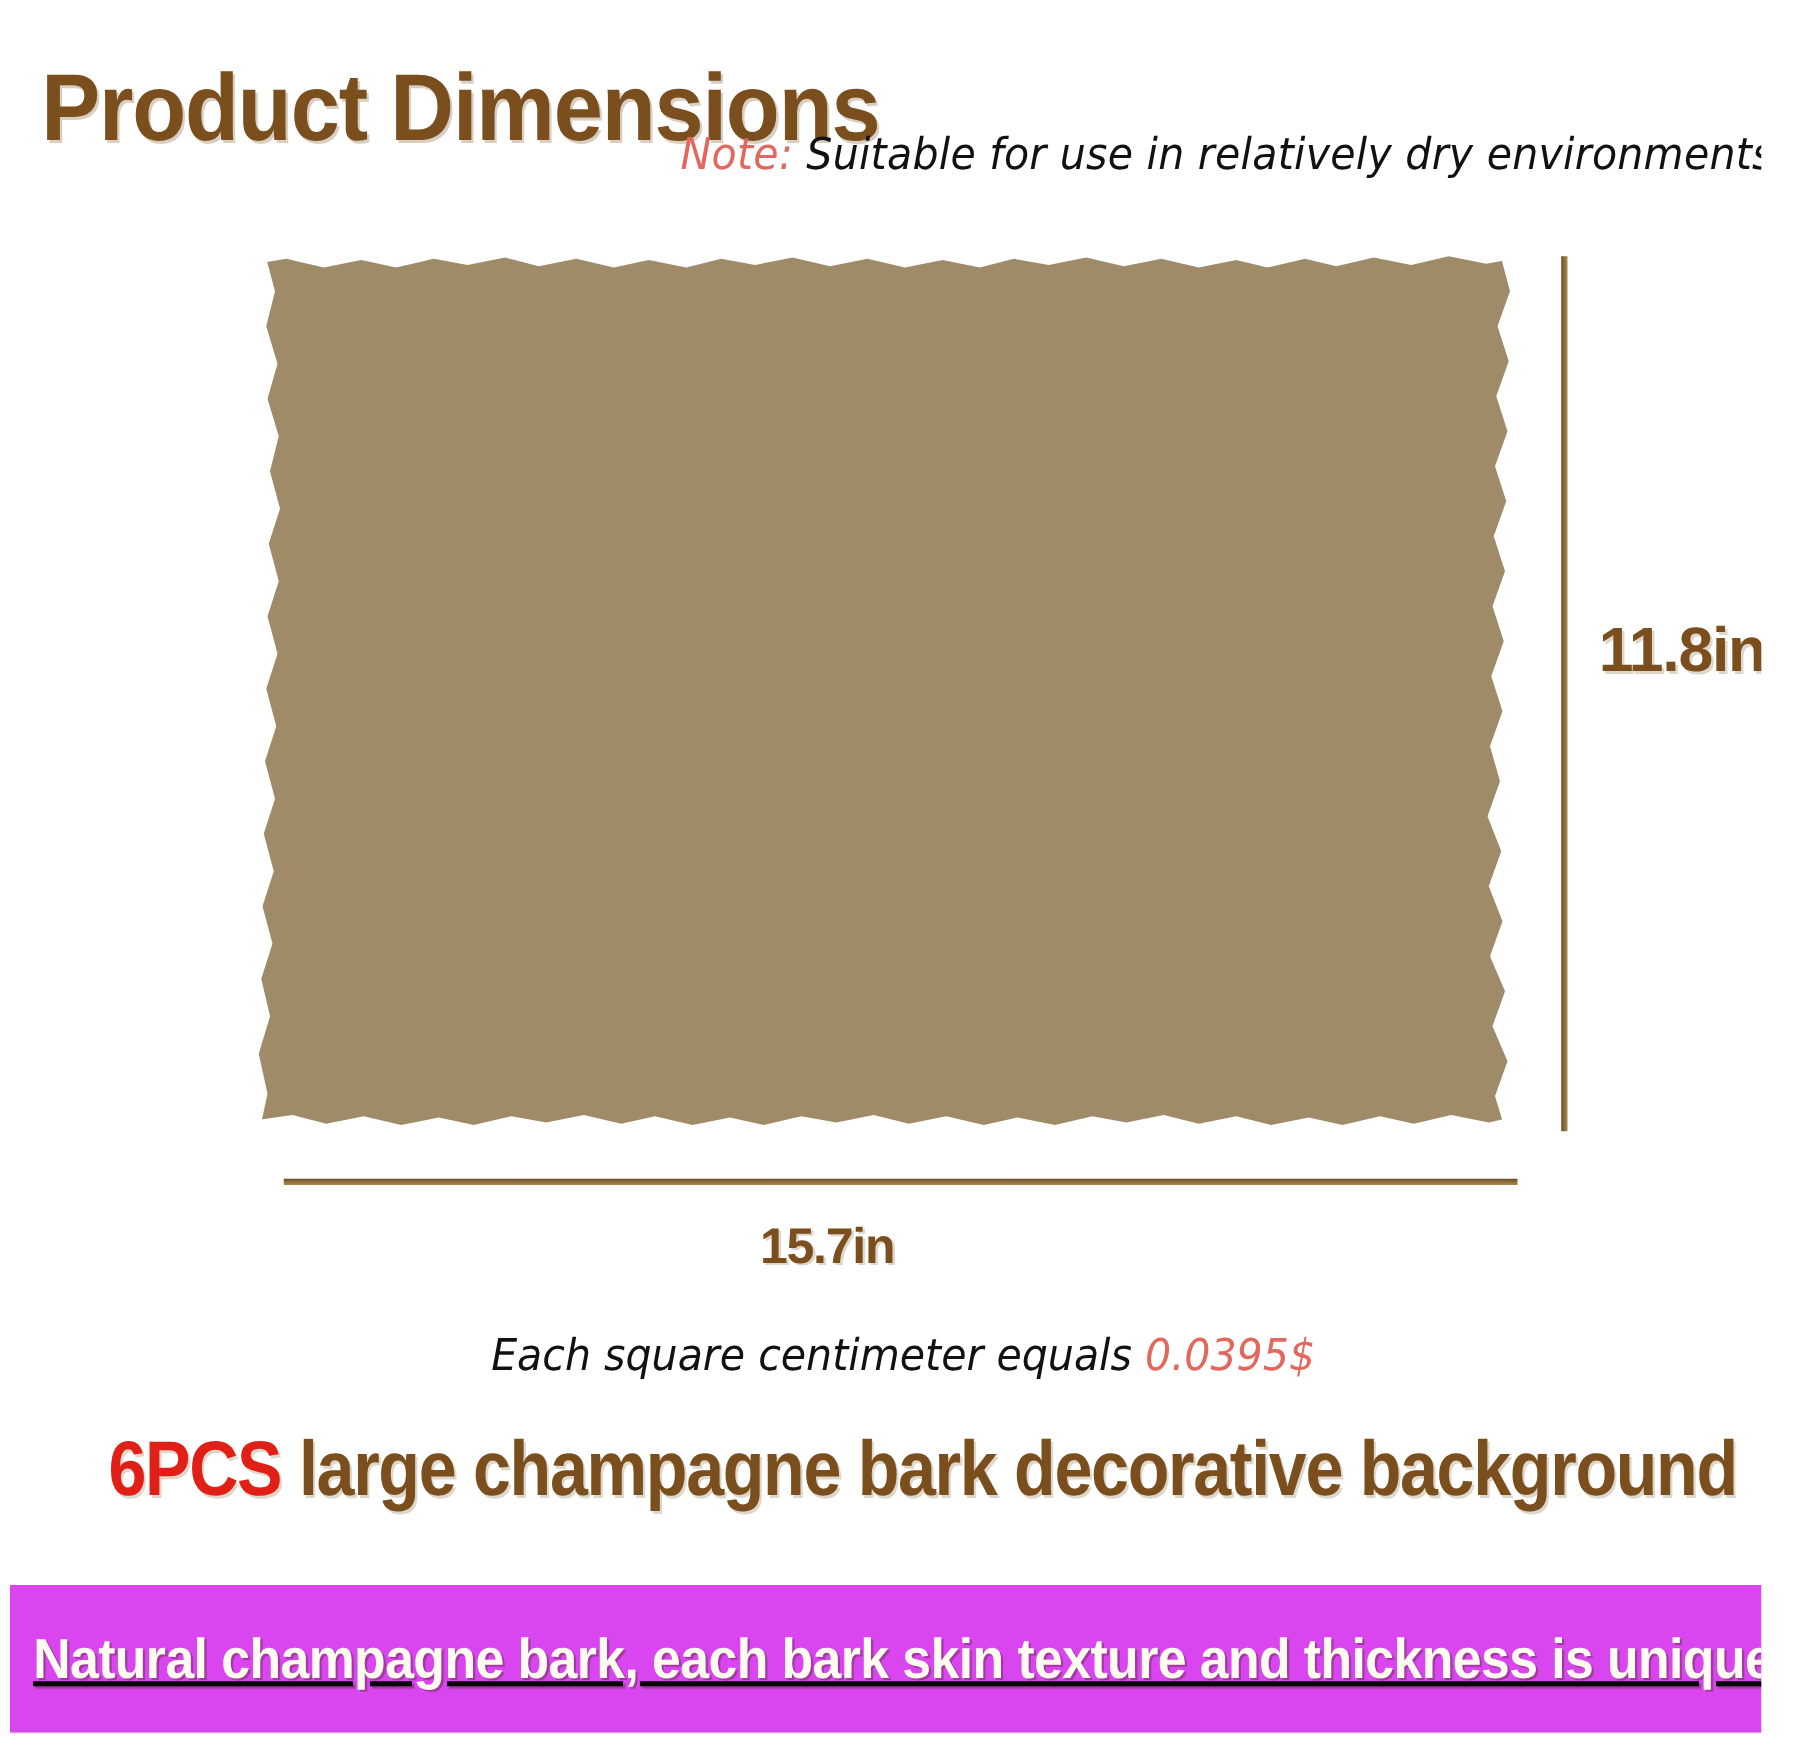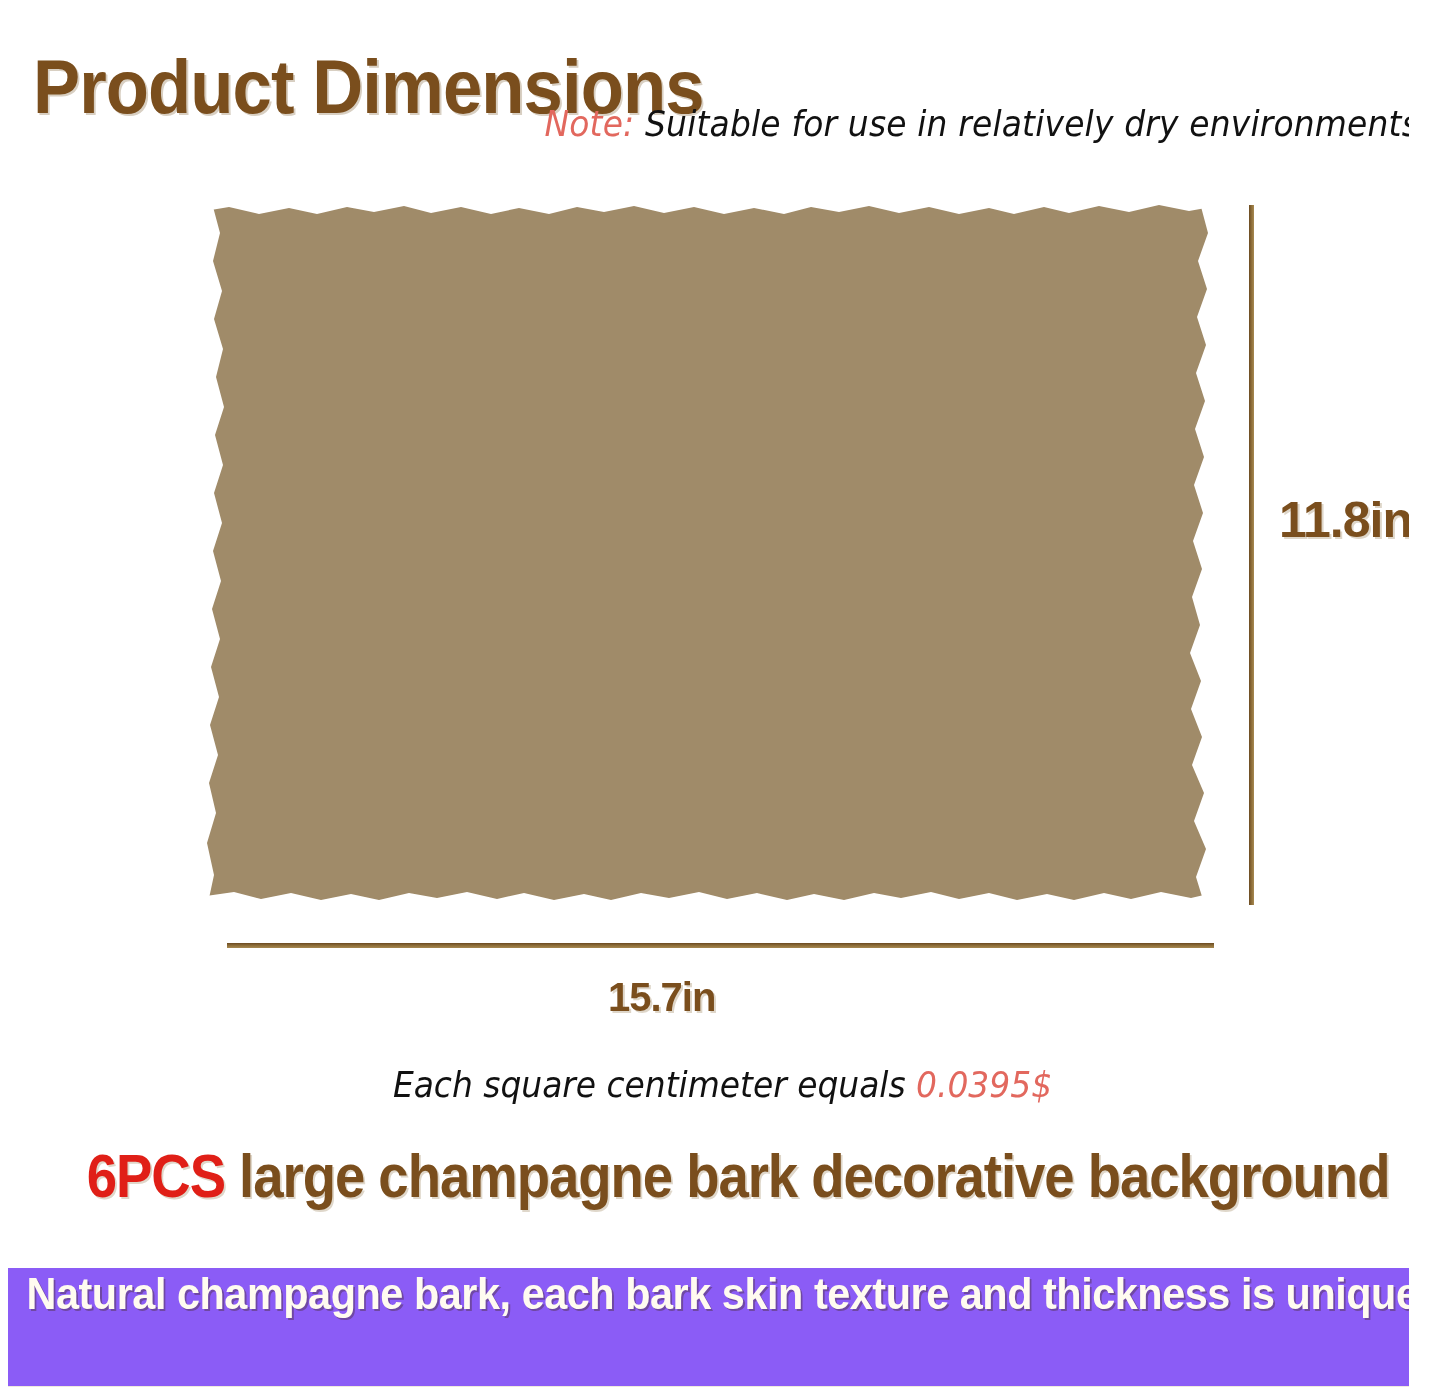--- a/index.html
+++ b/index.html
@@ -220,25 +220,26 @@
   }
   #headline-count { color: #E01F17; }
 
   
   #bottom-banner {
     position: absolute;
     left: 8px;
     top: 1268px;
     width: 1429px;
     height: 118px;
-    background: #8b5cf6;
+    background: #d946ef;
     display: flex;
-    align-items: flex-start;
+    align-items: center;
     justify-content: center;
     box-shadow: 0 1px 0 #efe9df;
+    text-decoration: underline;
   }
   #bottom-banner-text {
     font-family: "Liberation Sans Narrow", "Liberation Sans", sans-serif;
     font-weight: bold;
     font-size: 45px;
     letter-spacing: -0.5px;
     color: #FFFBF0;
     text-shadow: 2px 2px 0 rgba(60,35,10,.35);
     white-space: nowrap;
     transform: scaleX(0.92);

